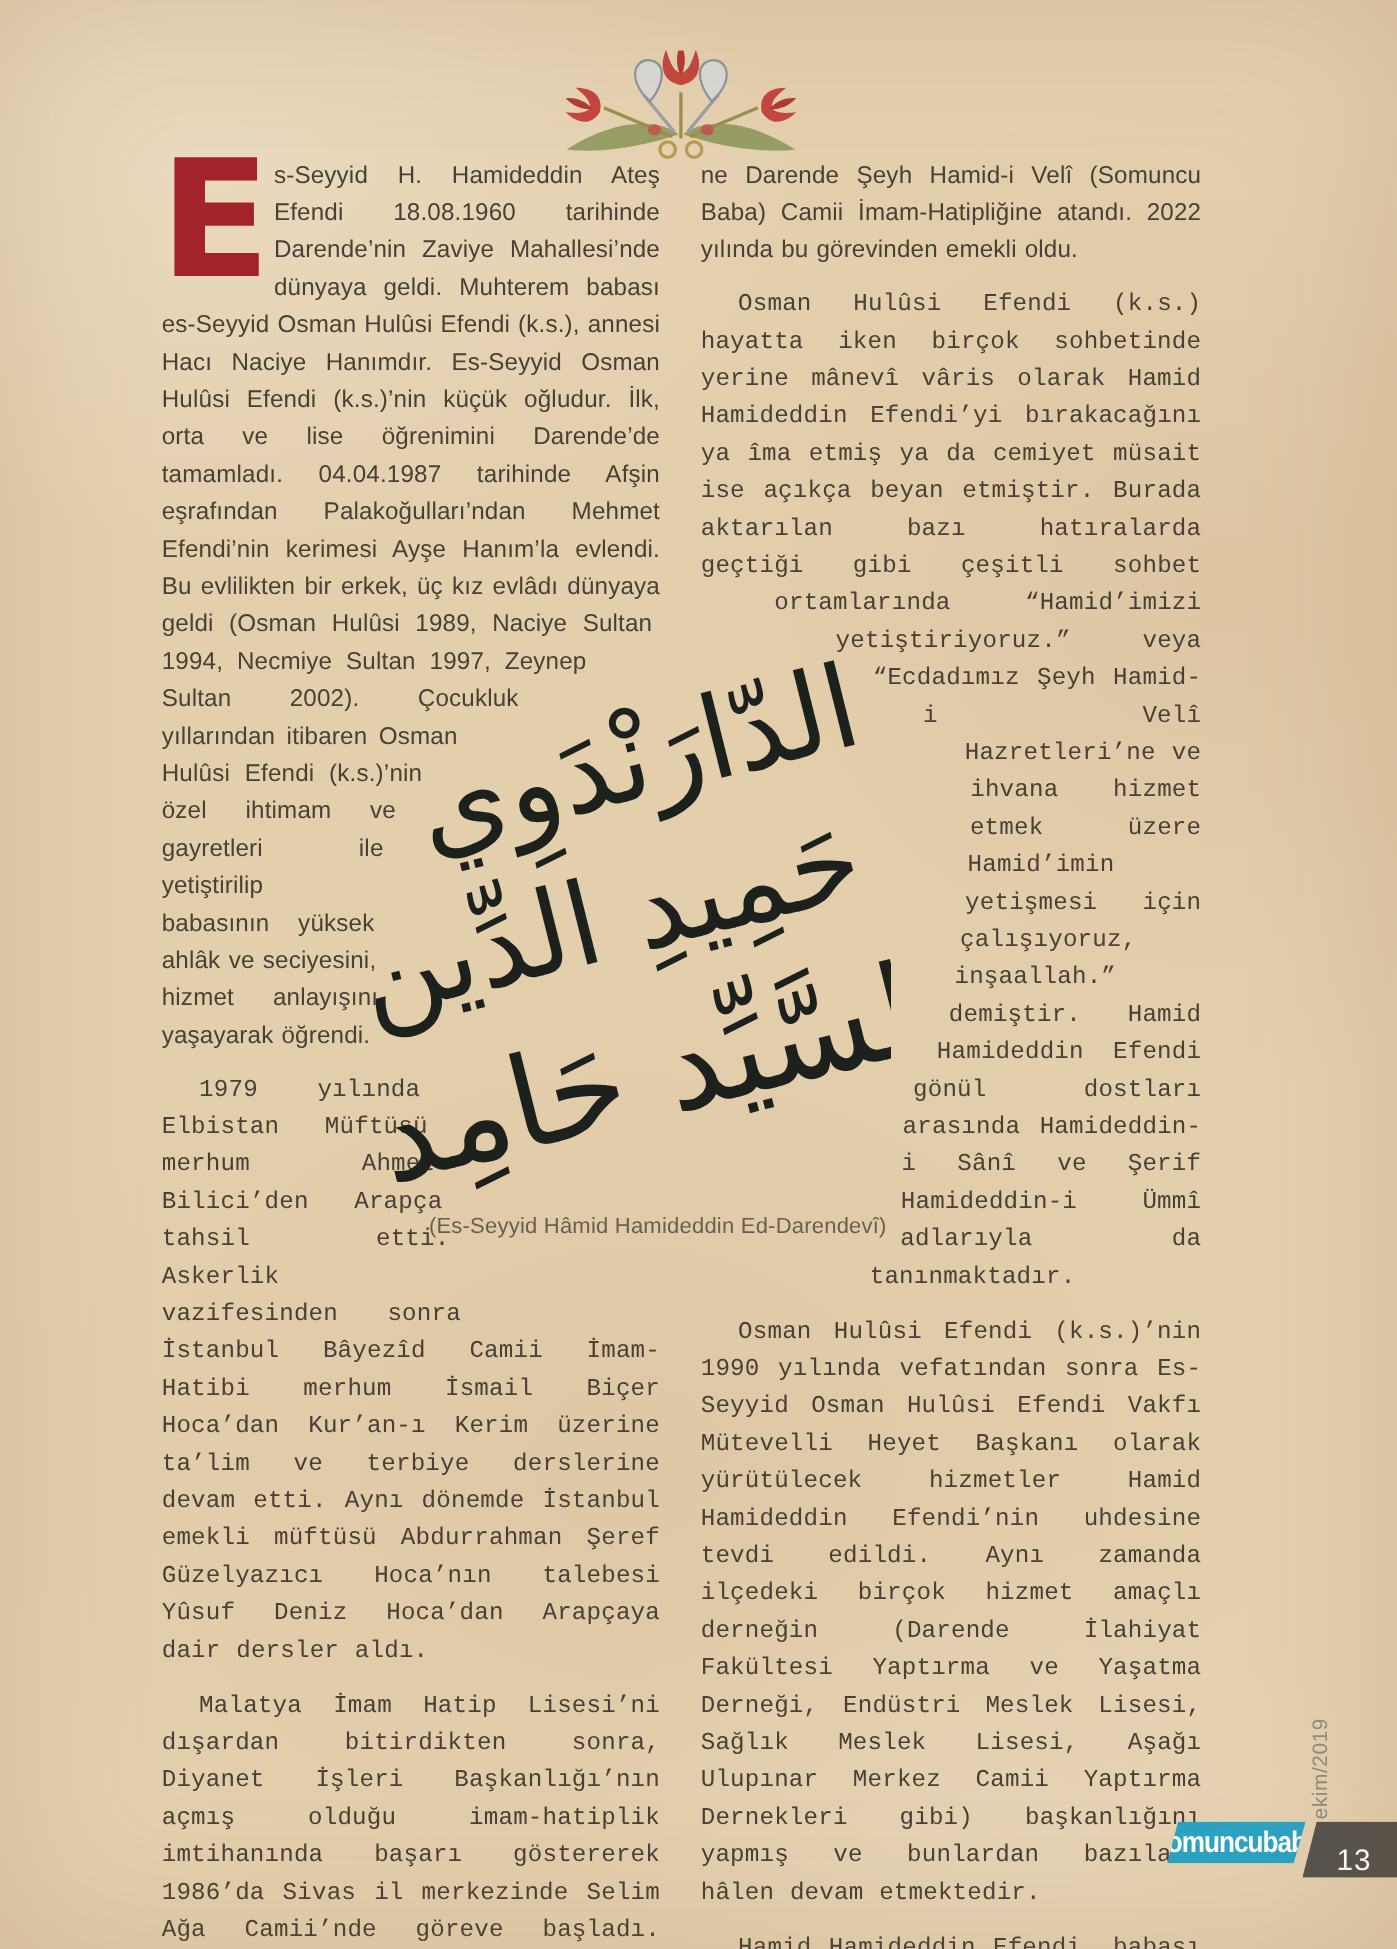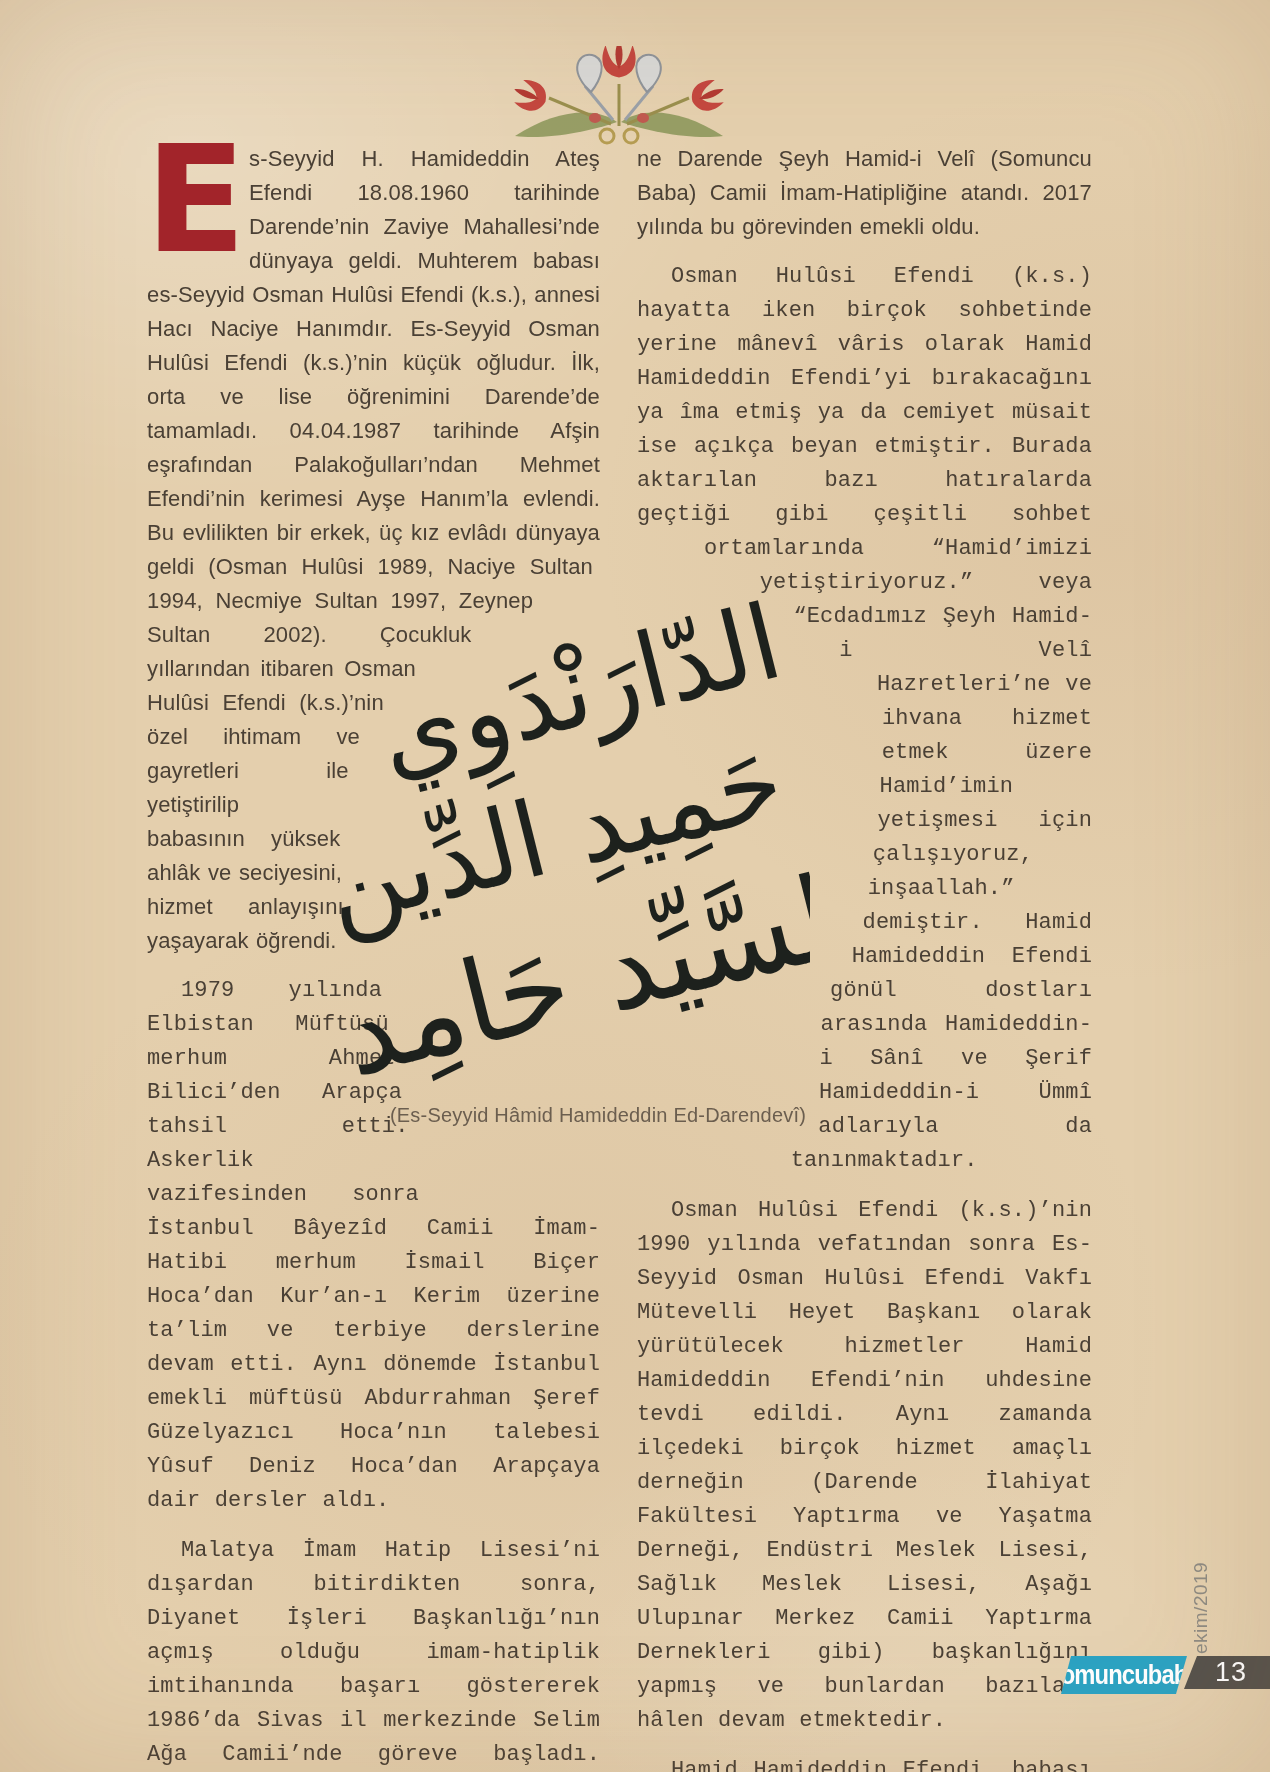--- a/index.html
+++ b/index.html
@@ -38,23 +38,23 @@
   .callig svg{width:100%;height:100%;}
   .caption{position:absolute;left:380px;top:1104px;width:436px;text-align:center;
     font-size:20px;color:#6b5e4f;letter-spacing:.2px;}
   
   .ornament{position:absolute;left:497px;top:46px;width:244px;height:112px;}
   
   .brand-box{position:absolute;left:1061px;top:1656px;width:126px;height:38px;background:#2ba3c3;
     clip-path:polygon(10px 0,100% 0,calc(100% - 11px) 100%,0 100%);
     display:flex;align-items:center;justify-content:center;}
   .brand-box span{color:#fff;font-weight:bold;font-size:27px;letter-spacing:-1px;transform:scaleX(.88);}
-  .page-box{position:absolute;left:1184px;top:1656px;width:86px;height:33px;background:#56524c;
+  .page-box{position:absolute;left:1184px;top:1656px;width:86px;height:51px;background:#56524c;
     clip-path:polygon(13px 0,100% 0,100% 100%,0 100%);
-    display:flex;align-items:center;justify-content:center;}
+    display:flex;align-items:flex-end;justify-content:center;}
   .page-box span{color:#fff;font-size:27px;letter-spacing:1px;padding-left:8px;}
   .issue{position:absolute;left:1190px;top:1580px;height:74px;
     writing-mode:vertical-rl;transform:rotate(180deg);
     color:#8e8b83;font-size:19px;letter-spacing:.5px;}
 </style>
 </head>
 <body>
 
 <div class="page">
 
@@ -92,21 +92,21 @@
 
   <div class="col col-left">
     <div class="wrapL"></div>
     <p><span class="dropcap">E</span><span>s-Seyyid H. Hamideddin Ateş Efendi 18.08.1960 tarihinde Darende’nin Zaviye Mahallesi’nde dünyaya geldi. Muhterem babası es-Seyyid Osman Hulûsi Efendi (k.s.), annesi Hacı Naciye Hanımdır. Es-Seyyid Osman Hulûsi Efendi (k.s.)’nin küçük oğludur. İlk, orta ve lise öğrenimini Darende’de tamamladı. 04.04.1987 tarihinde Afşin eşrafından Palakoğulları’ndan Mehmet Efendi’nin kerimesi Ayşe Hanım’la evlendi. Bu evlilikten bir erkek, üç kız evlâdı dünyaya geldi (Osman Hulûsi 1989, Naciye Sultan 1994, Necmiye Sultan 1997, Zeynep Sultan 2002). Çocukluk yıllarından itibaren Osman Hulûsi Efendi (k.s.)’nin özel ihtimam ve gayretleri ile yetiştirilip babasının yüksek ahlâk ve seciyesini, hizmet anlayışını yaşayarak öğrendi.</span></p>
     <p class="indent">1979 yılında Elbistan Müftüsü merhum Ahmet Bilici’den Arapça tahsil etti. Askerlik vazifesinden sonra İstanbul Bâyezîd Camii İmam-Hatibi merhum İsmail Biçer Hoca’dan Kur’an-ı Kerim üzerine ta’lim ve terbiye derslerine devam etti. Aynı dönemde İstanbul emekli müftüsü Abdurrahman Şeref Güzelyazıcı Hoca’nın talebesi Yûsuf Deniz Hoca’dan Arapçaya dair dersler aldı.</p>
     <p class="indent">Malatya İmam Hatip Lisesi’ni dışardan bitirdikten sonra, Diyanet İşleri Başkanlığı’nın açmış olduğu imam-hatiplik imtihanında başarı göstererek 1986’da Sivas il merkezinde Selim Ağa Camii’nde göreve başladı. 1987’de Darende Çarşı (Zaimoğlu) Camii’ne tayin oldu ve burada bir yıl kadar görev yaptıktan sonra babası Osman Hulusi Efendi’nin emekli olması üzeri</p>
   </div>
 
   <div class="col col-right">
     <div class="wrapR"></div>
-    <p>ne Darende Şeyh Hamid-i Velî (Somuncu Baba) Camii İmam-Hatipliğine atandı. 2017 yılında bu görevinden emekli oldu.</p>
+    <p>ne Darende Şeyh Hamid-i Velî (Somuncu Baba) Camii İmam-Hatipliğine atandı. 2022 yılında bu görevinden emekli oldu.</p>
     <p class="indent">Osman Hulûsi Efendi (k.s.) hayatta iken birçok sohbetinde yerine mânevî vâris olarak Hamid Hamideddin Efendi’yi bırakacağını ya îma etmiş ya da cemiyet müsait ise açıkça beyan etmiştir. Burada aktarılan bazı hatıralarda geçtiği gibi çeşitli sohbet ortamlarında “Hamid’imizi yetiştiriyoruz.” veya “Ecdadımız Şeyh Hamid-i Velî Hazretleri’ne ve ihvana hizmet etmek üzere Hamid’imin yetişmesi için çalışıyoruz, inşaallah.” demiştir. Hamid Hamideddin Efendi gönül dostları arasında Hamideddin-i Sânî ve Şerif Hamideddin-i Ümmî adlarıyla da tanınmaktadır.</p>
     <p class="indent">Osman Hulûsi Efendi (k.s.)’nin 1990 yılında vefatından sonra Es-Seyyid Osman Hulûsi Efendi Vakfı Mütevelli Heyet Başkanı olarak yürütülecek hizmetler Hamid Hamideddin Efendi’nin uhdesine tevdi edildi. Aynı zamanda ilçedeki birçok hizmet amaçlı derneğin (Darende İlahiyat Fakültesi Yaptırma ve Yaşatma Derneği, Endüstri Meslek Lisesi, Sağlık Meslek Lisesi, Aşağı Ulupınar Merkez Camii Yaptırma Dernekleri gibi) başkanlığını yapmış ve bunlardan bazıları hâlen devam etmektedir.</p>
     <p class="indent">Hamid Hamideddin Efendi, babası Osman Hulûsi Efendi (k.s.)’nin arzu ettiği halde hayatta iken gerçekleştiremediği birçok eserin yapılmasını hem kendisi azmederek hem de etrafındaki gönül dostlarını teşvik ederek kısa bir zaman içinde gerçekleştirdi. Vakıf hizmetlerinin yaygınlaştırılması ve her türlü sosyal faaliyetin genişletilmesi için gayretler gösterdi.</p>
   </div>
 
   <div class="callig">
     <svg viewBox="0 0 492 566" xmlns="http://www.w3.org/2000/svg">
       <g fill="#1d211d" font-family="'DejaVu Sans', sans-serif" transform="rotate(-14 246 283)">
         <text x="295" y="185" font-size="104" text-anchor="middle" direction="rtl">الدّارَنْدَوِي</text>
         <text x="235" y="320" font-size="104" text-anchor="middle" direction="rtl">حَمِيدِ الدِّين</text>

